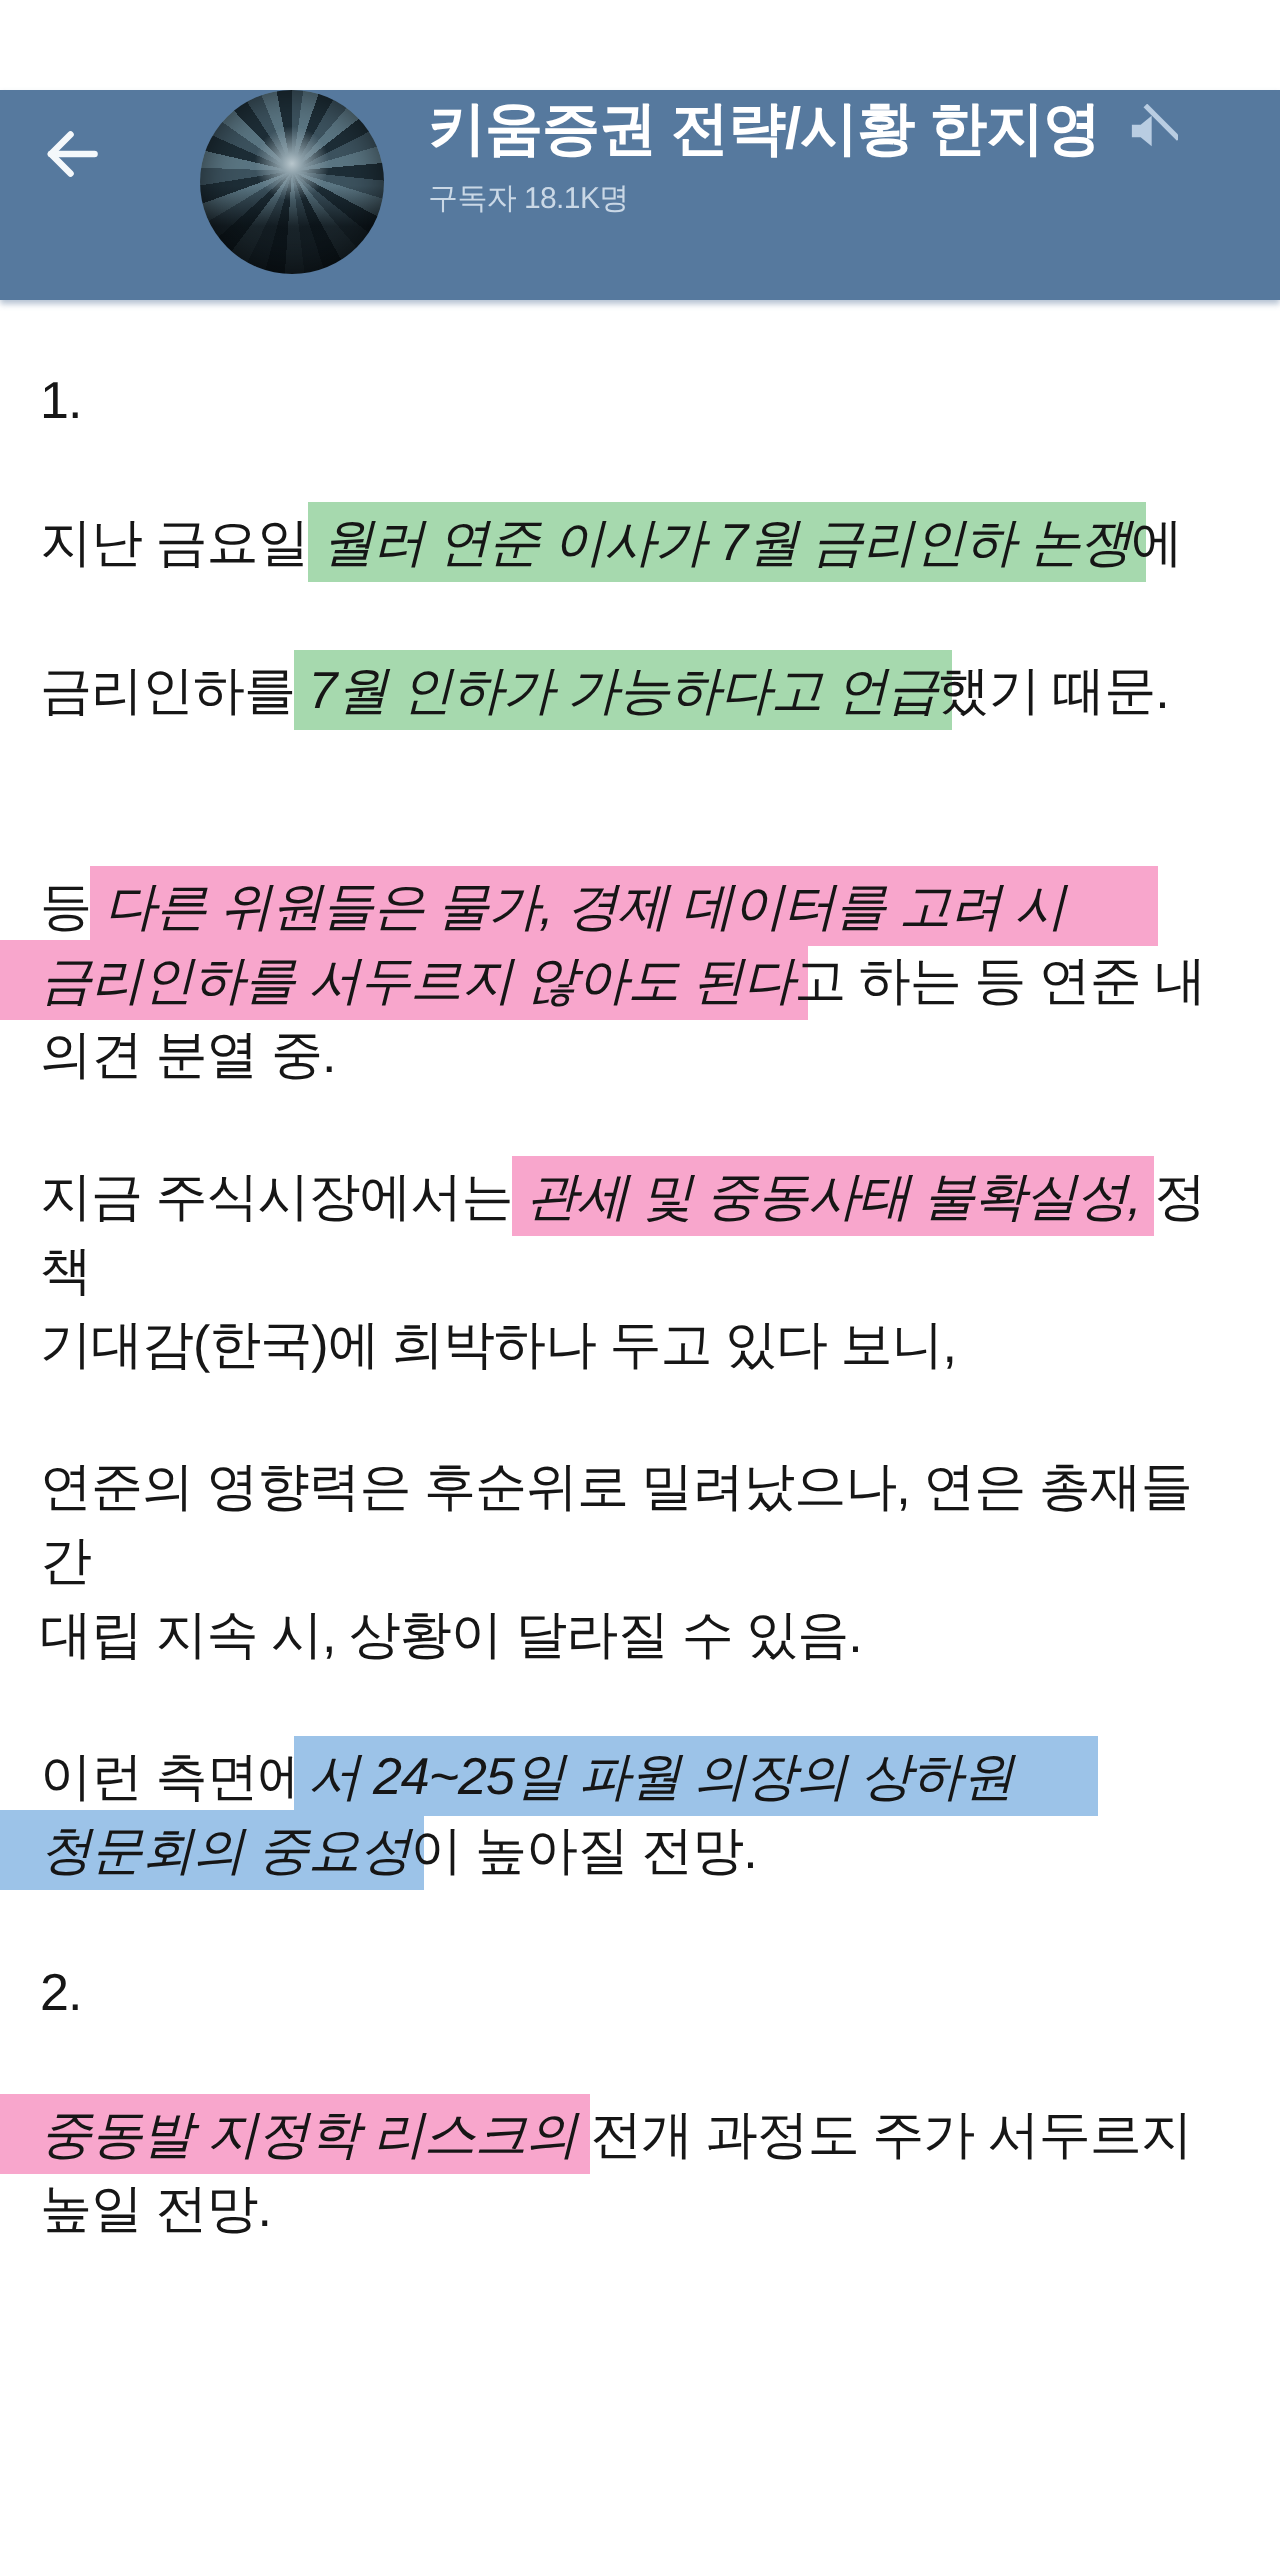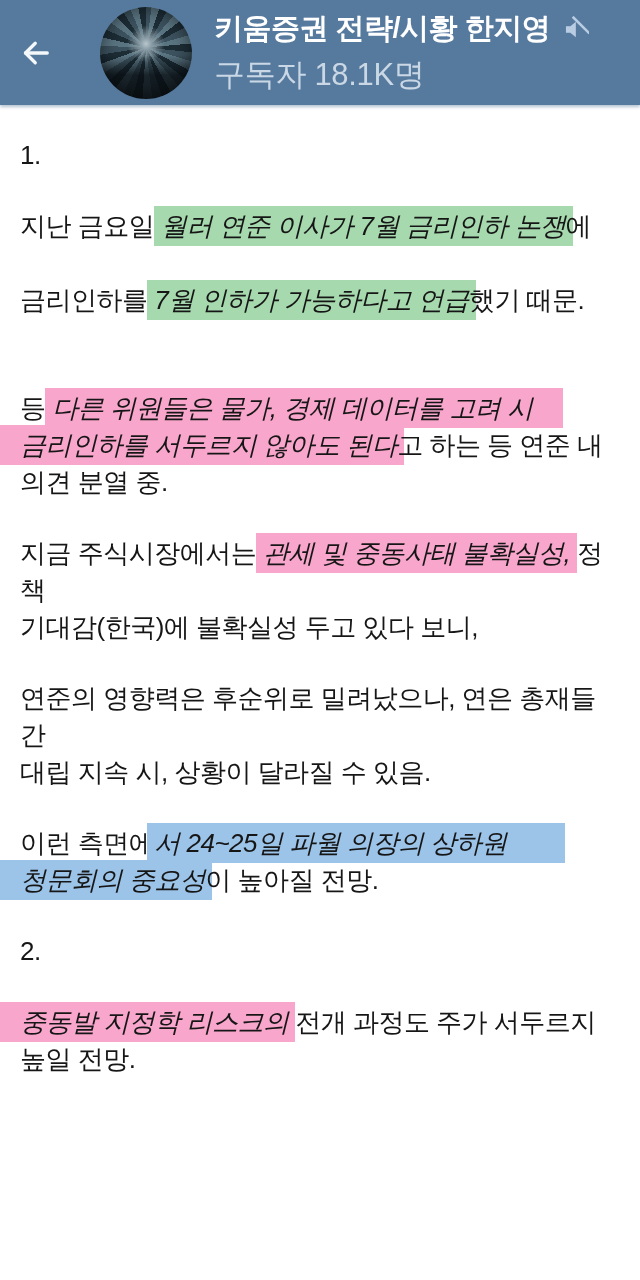--- a/index.html
+++ b/index.html
@@ -9,26 +9,27 @@
     height: 1280px;
     margin: 0 auto;
     background: var(--body-bg, #ffffff);
     overflow: hidden;
     font-family: "Liberation Sans", sans-serif;
   }
 
   
   .chat-header {
     display: flex;
-    align-items: center;
+    align-items: flex-start;
     height: 105px;
     padding-left: 12px;
     background: var(--header-bg, #56799e);
     box-shadow: 0 2px 3px rgba(90, 120, 155, 0.45);
     box-sizing: border-box;
+    margin-top: 45px;
   }
   .back-btn {
     width: 48px;
     height: 64px;
     display: flex;
     align-items: center;
     justify-content: center;
     color: #f4f8fb;
     background: transparent;
     border: none;
@@ -55,41 +56,41 @@
     font-size: 29px;
     font-weight: 700;
     color: var(--title-color, #ffffff);
     letter-spacing: -0.5px;
     white-space: nowrap;
   }
   .mute-icon { margin-left: 12px; color: #b9cde2; display: inline-flex; }
   .mute-icon svg { width: 27px; height: 27px; }
   .chat-subtitle {
     margin-top: 5px;
-    font-size: 31px;
+    font-size: 15px;
     color: var(--subtitle-color, #cad8e6);
     letter-spacing: -0.3px;
   }
 
   
   .msg-body {
     padding: 32px 20px 0;
     color: var(--text-color, #161616);
     font-size: 26px;
     line-height: 37px;
     letter-spacing: -0.5px;
   }
   .para { margin: 0 0 34px; }
   .hl { padding: 5px 7px; margin: -5px -7px; font-style: italic; }
   .hl-green { background: var(--hl-green, #a6d9ae); }
   .hl-pink  { background: var(--hl-pink,  #f8a6cc); }
   .hl-blue  { background: var(--hl-blue,  #9cc3e8); }
   .ext-left     { padding-left: 28px;  margin-left: -28px; }
-  .ext-right    { padding-right: 30px; margin-right: -34px; }
-  .ext-right-lg { padding-right: 58px; margin-right: -58px; }
+  .ext-right    { padding-right: 46px; margin-right: -34px; }
+  .ext-right-lg { padding-right: 42px; margin-right: -58px; }
 </style>
 </head>
 <body>
 
 <div class="screen">
 
   <div class="chat-header">
     <button class="back-btn">
       <span style="display:inline-flex;">
         <svg viewBox="0 0 24 24" fill="none" stroke="currentColor" stroke-width="2.2" stroke-linecap="round" stroke-linejoin="round">
@@ -112,20 +113,20 @@
         </span>
       </div>
       <div class="chat-subtitle">구독자 18.1K명</div>
     </div>
   </div>
 
   <div class="msg-body">
       <p class="para"><span>1.</span></p>
       <p class="para"><span>지난 금요일 </span><span class="hl hl-green">월러 연준 이사가 7월 금리인하 논쟁</span><span>에</span><br><br><span>금리인하를 </span><span class="hl hl-green">7월 인하가 가능하다고 언급</span><span>했기 때문.</span></p>
       <p class="para"><br><span>등 </span><span class="hl hl-pink ext-right">다른 위원들은 물가, 경제 데이터를 고려 시</span><br><span class="hl hl-pink ext-left">금리인하를 서두르지 않아도 된다</span><span>고 하는 등 연준 내</span><br><span>의견 분열 중.</span></p>
-      <p class="para"><span>지금 주식시장에서는 </span><span class="hl hl-pink">관세 및 중동사태 불확실성,</span><span> 정책</span><br><span>기대감(한국)에 불확실성 두고 있다 보니,</span></p>
+      <p class="para"><span>지금 주식시장에서는 </span><span class="hl hl-pink">관세 및 중동사태 불확실성,</span><span> 정책</span><br><span>기대감(한국)에 희박하나 두고 있다 보니,</span></p>
       <p class="para"><span>연준의 영향력은 후순위로 밀려났으나, 연은 총재들 간</span><br><span>대립 지속 시, 상황이 달라질 수 있음.</span></p>
       <p class="para"><span>이런 측면에</span><span class="hl hl-blue ext-right-lg">서 24~25일 파월 의장의 상하원</span><br><span class="hl hl-blue ext-left">청문회의 중요성</span><span>이 높아질 전망.</span></p>
       <p class="para"><span>2.</span></p>
       <p class="para"><span class="hl hl-pink ext-left">중동발 지정학 리스크의</span><span> 전개 과정도 주가 서두르지</span><br><span>높일 전망.</span></p>
     </div>
 
 </div>
 
 </body></html>

